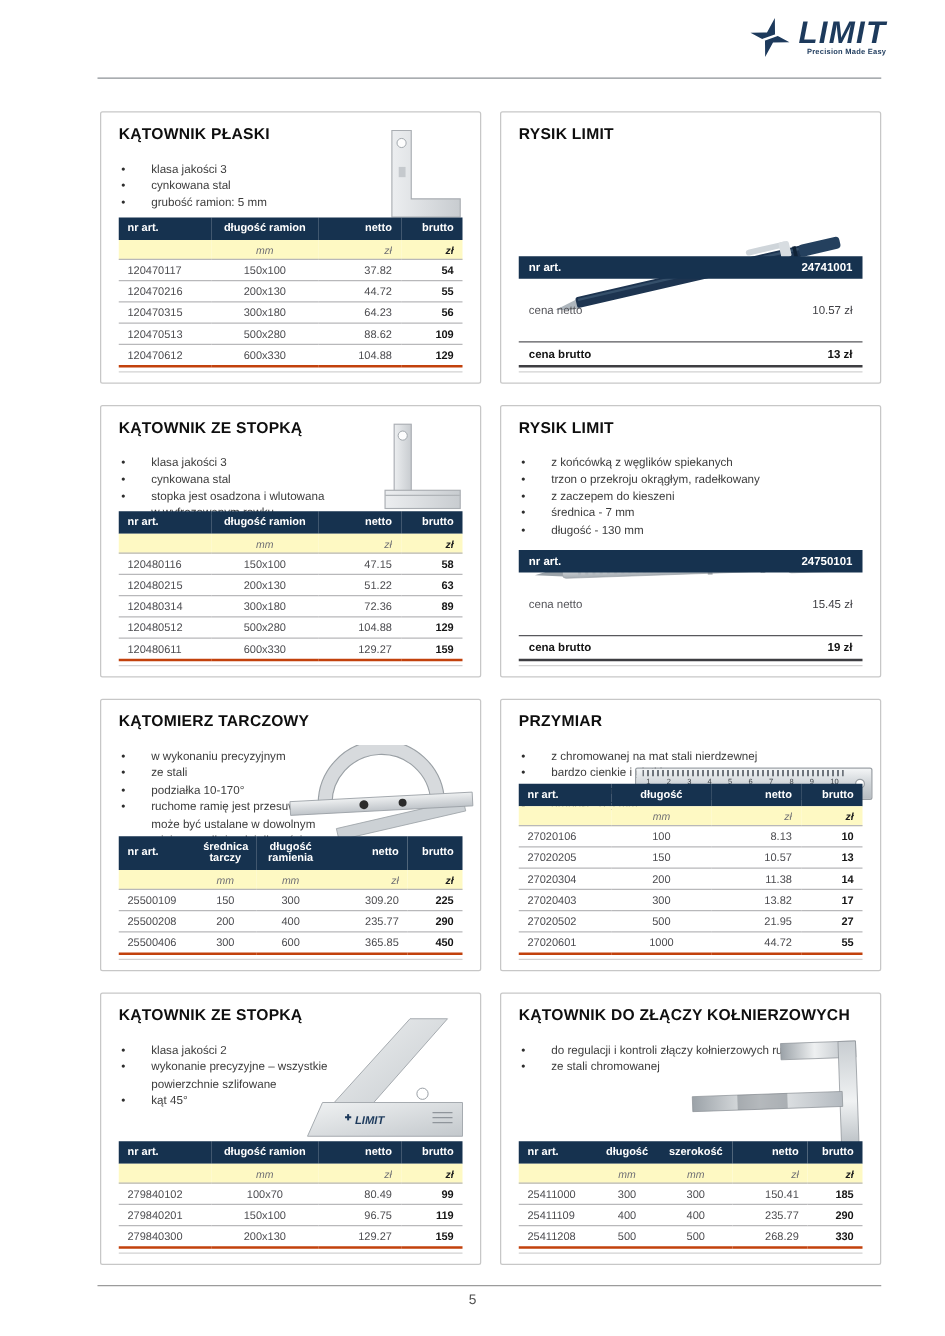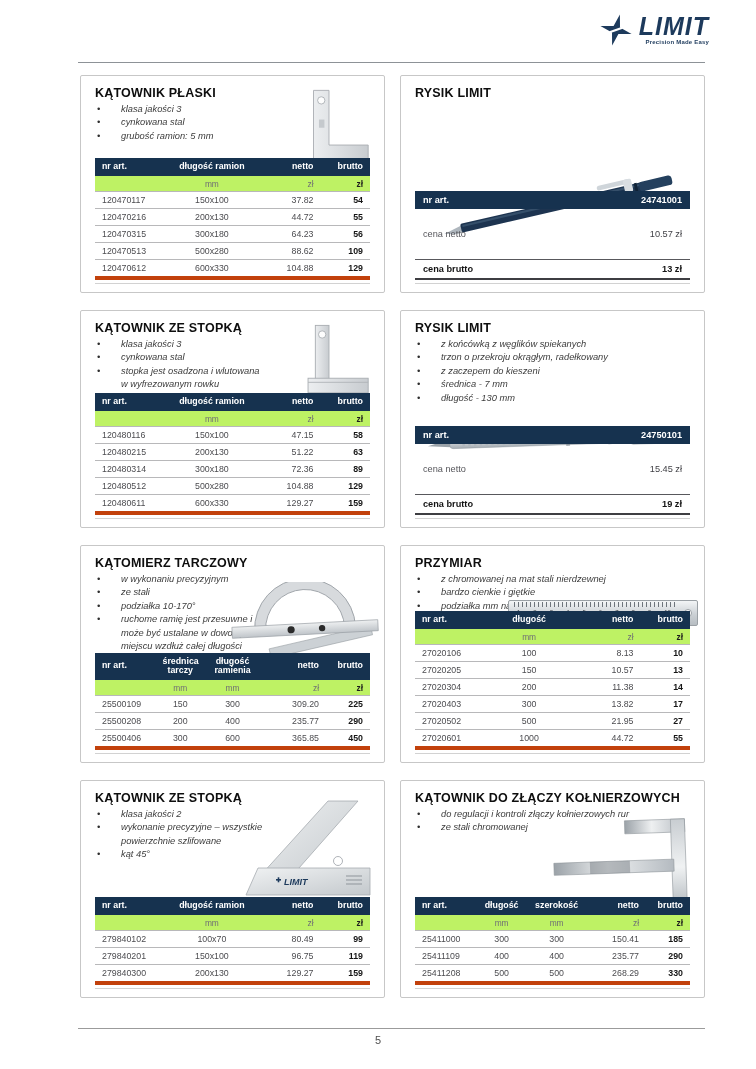--- a/index.html
+++ b/index.html
@@ -10,40 +10,40 @@
   .top-rule{position:absolute;left:78px;width:627px;top:62px;border-top:1px solid #8d9297;}
   .logo{position:absolute;top:13px;right:47px;display:flex;align-items:center;gap:6px;}
   .logo-star{width:34px;height:34px;}
   .logo-stack{display:flex;flex-direction:column;align-items:flex-end;}
   .logo-word{font-size:25px;font-weight:bold;font-style:italic;color:#1d3a5c;letter-spacing:1px;line-height:.9;}
   .logo-tag{font-size:6px;color:#1d3a5c;font-weight:bold;margin-top:2px;letter-spacing:.2px;}
   .footer-rule{position:absolute;left:78px;width:627px;top:1028px;border-top:1px solid #9b9b9b;}
   .page-num{position:absolute;top:1034px;left:0;right:0;text-align:center;font-size:11px;color:#4f4f4f;}
 
   
-  .panels{position:absolute;left:80px;top:75px;width:625px;display:grid;
+  .panels{position:absolute;left:80px;top:89px;width:625px;display:grid;
           grid-template-columns:305px 305px;column-gap:15px;row-gap:17px;grid-auto-rows:218px;}
   .panel{position:relative;border:1px solid #c7c7c7;border-radius:2px;background:#fff;
          padding:10px 14px;box-sizing:border-box;}
   .panel h3{margin:0;font-size:12.5px;font-weight:bold;color:#0e0e0e;letter-spacing:.2px;}
-  .bullets{list-style:none;margin:3px 0 0;padding:0;max-width:250px;font-style:italic;}
+  .bullets{list-style:none;margin:15px 0 0;padding:0;max-width:250px;}
   .panel.has-top-img .bullets{max-width:172px;}
   .bullets li{position:relative;padding-left:26px;font-size:9.3px;color:#3c3c3c;line-height:1.45;}
   .bullets li::before{content:"\2022";position:absolute;left:2px;color:#2e2e2e;}
 
   
   .tblwrap{position:absolute;left:14px;right:14px;bottom:8px;}
   .tblwrap::after{content:"";display:block;border-bottom:1px solid #d2d2d2;margin-top:3px;}
   table.tbl{width:100%;border-collapse:collapse;table-layout:fixed;}
   .tbl th{background:#16324f;color:#fff;font-weight:bold;font-size:8.8px;padding:4px 7px;line-height:1.1;}
   .tbl td{font-size:8.8px;padding:3px 7px;color:#4c4c50;}
-  .tbl tr.units td{background:#bef264;color:#6f6f74;font-size:8.4px;padding:2.5px 7px;}
+  .tbl tr.units td{background:#fef9c3;color:#6f6f74;font-size:8.4px;padding:2.5px 7px;font-style:italic;}
   .tbl tr.units td.boldcell{font-weight:bold;color:#1d1d1d;}
   .tbl tr.datarow td{border-top:1px solid #b8b8ba;}
-  .tbl tr.datarow:last-child td{border-bottom:4px solid #c2410c;}
+  .tbl tr.datarow:last-child td{border-bottom:2px solid #c2410c;}
   .tbl td.boldcell{font-weight:bold;color:#151515;}
   .a-l{text-align:left;} .a-c{text-align:center;} .a-r{text-align:right;}
 
   
   .kv{position:absolute;left:14px;right:14px;bottom:8px;font-size:9.2px;}
   .kv::after{content:"";display:block;border-bottom:1px solid #d2d2d2;margin-top:3px;}
   .kvrow{display:flex;justify-content:space-between;align-items:center;}
   .kvrow.hd{background:#16324f;color:#fff;font-weight:bold;padding:4px 8px;}
   .kvrow.nt{padding:20px 8px;color:#55555a;border-bottom:1.5px solid #58585c;}
   .kvrow.nt .kv-val{color:#3f3f44;}

